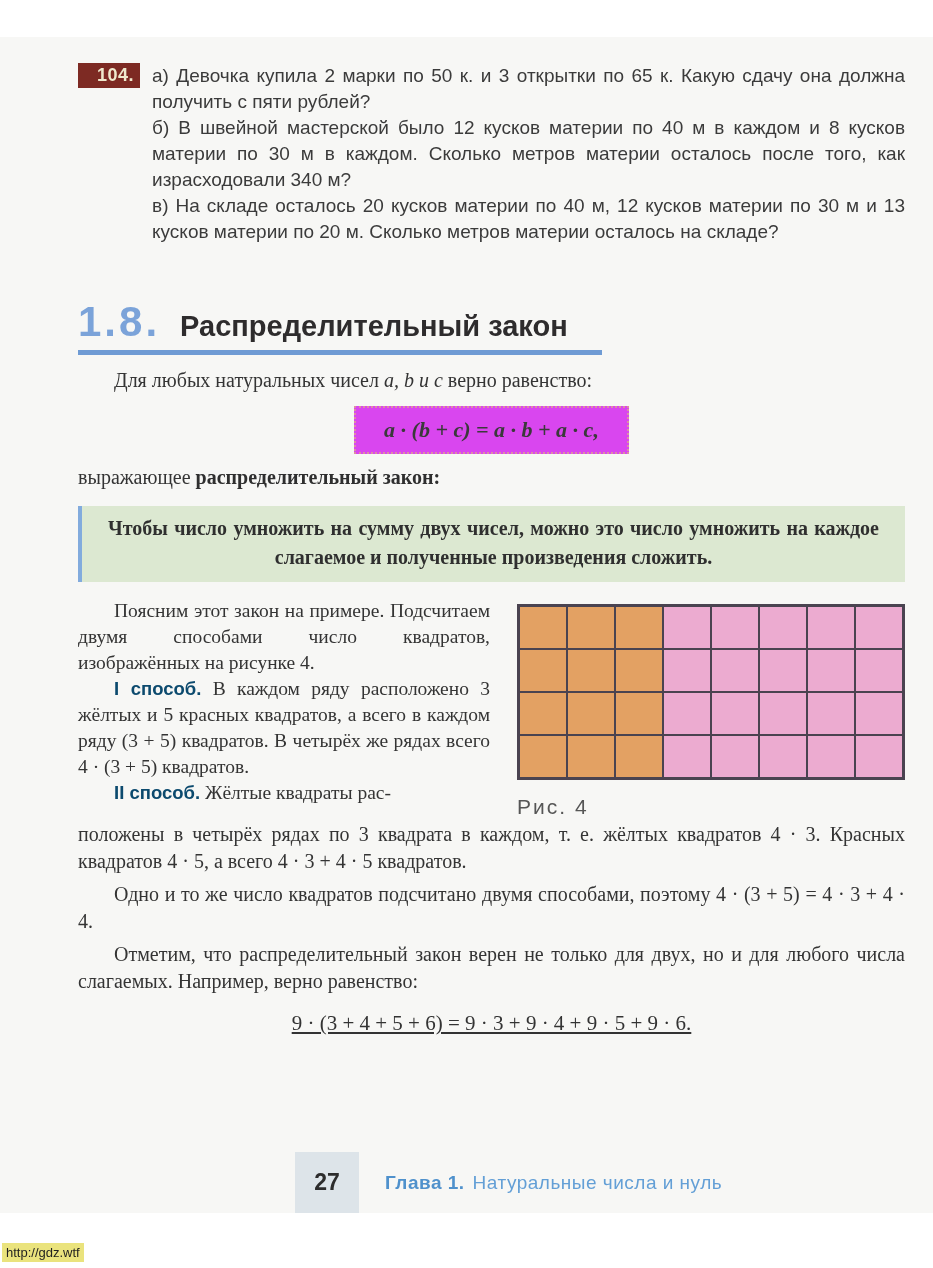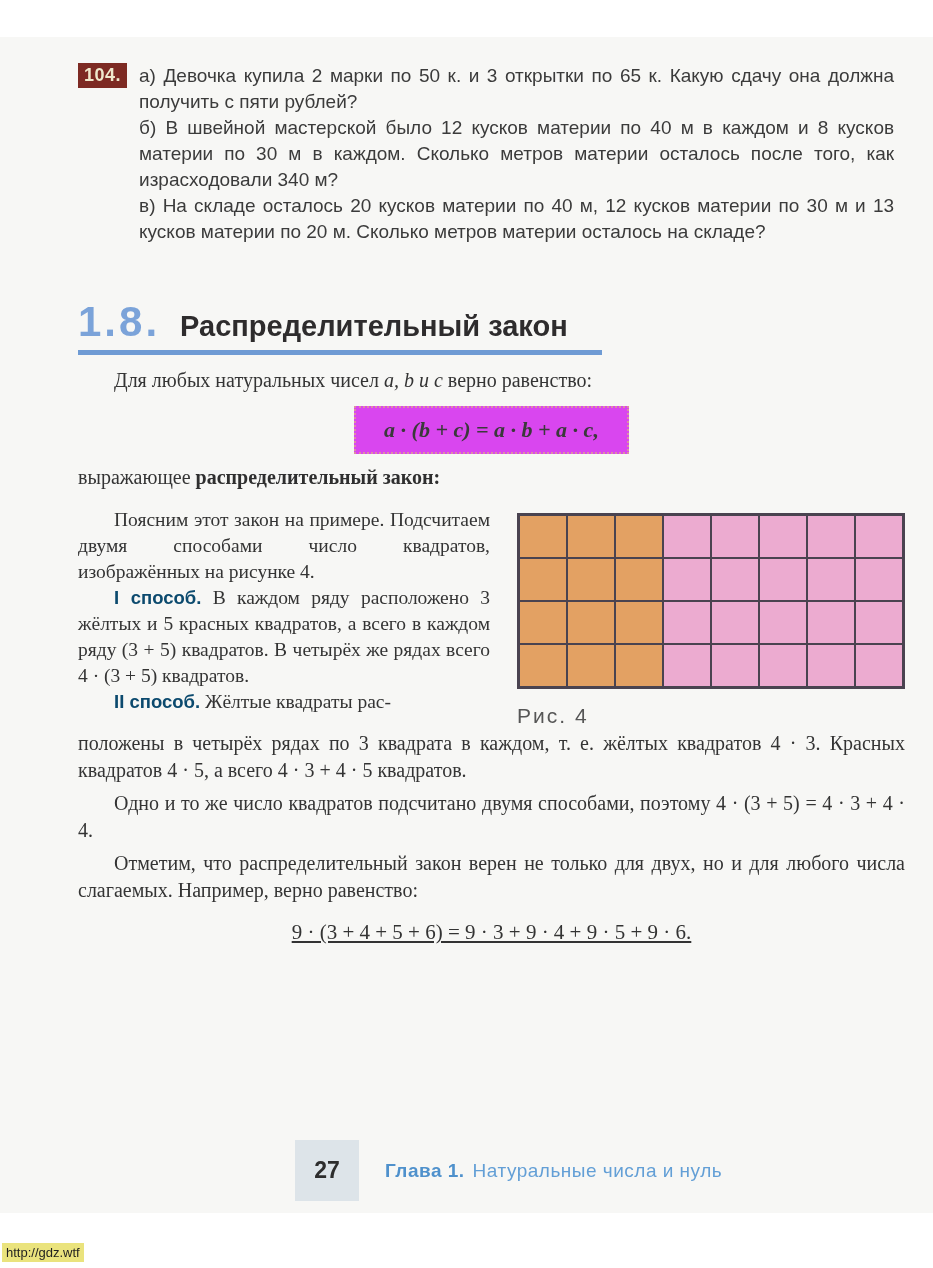--- a/index.html
+++ b/index.html
@@ -22,21 +22,21 @@
   
   .problem {
     display: flex;
     align-items: flex-start;
   }
   .problem-badge {
     flex: 0 0 auto;
     background: #7d2a23;
     color: #f0e9cd;
     font: bold 18px/22px "Liberation Sans", sans-serif;
-    padding: 1px 6px 2px 6px;
+    padding: 1px 6px 2px 19px;
     margin-right: 12px;
     letter-spacing: 0.5px;
   }
   .problem-text {
     width: 755px;
     font: 19px/26px "Liberation Sans", sans-serif;
     color: #3b3b3b;
     text-align: justify;
   }
   .problem-text p { margin: 0; }
@@ -134,21 +134,21 @@
     margin-top: 15px;
     text-align: center;
     font: 21px/27px "Liberation Serif", serif;
     color: #333333;
     text-decoration: underline;
   }
 
   
   .footer {
     position: absolute;
-    left: 0; bottom: 12px;
+    left: 0; bottom: 0;
     width: 100%;
     height: 61px;
     display: flex;
     align-items: center;
   }
   .page-num-box {
     margin-left: 295px;
     width: 64px; height: 61px;
     background: #dde4e9;
     display: flex;
@@ -200,20 +200,21 @@
         <span class="section-title">Распределительный закон</span>
       </div>
     </div>
 
     <p class="para indent law-intro"><span>Для любых натуральных чисел </span><span class="vars">a, b и c</span><span> верно равенство:</span></p>
 
     <div class="formula-box">a · (b + c) = a · b + a · c,</div>
 
     <p class="para expressing"><span>выражающее </span><b>распределительный закон:</b></p>
 
+    <div class="rule-box">Чтобы число умножить на сумму двух чисел, можно это число умножить на каждое слагаемое и полученные произведения сложить.</div>
 
     <div class="example-row">
       <div class="left-col">
         <p class="para indent">Поясним этот закон на примере. Подсчитаем двумя способами число квадратов, изображённых на рисунке 4.</p>
         <p class="para indent"><span class="method-label">I способ.</span> <span>В каждом ряду расположено 3 жёлтых и 5 красных квадратов, а всего в каждом ряду (3 + 5) квадратов. В четырёх же рядах всего 4 · (3 + 5) квадратов.</span></p>
         <p class="para indent"><span class="method-label">II способ.</span> <span>Жёлтые квадраты рас-</span></p>
       </div>
       <div class="fig-col">
         <div class="figure-grid" style="grid-template-columns: repeat(8, 1fr); grid-template-rows: repeat(4, 1fr); border-color: rgb(74, 67, 80);">
             <div class="grid-cell" style="background: rgb(227, 161, 99); border-color: rgb(74, 67, 80);"></div>

